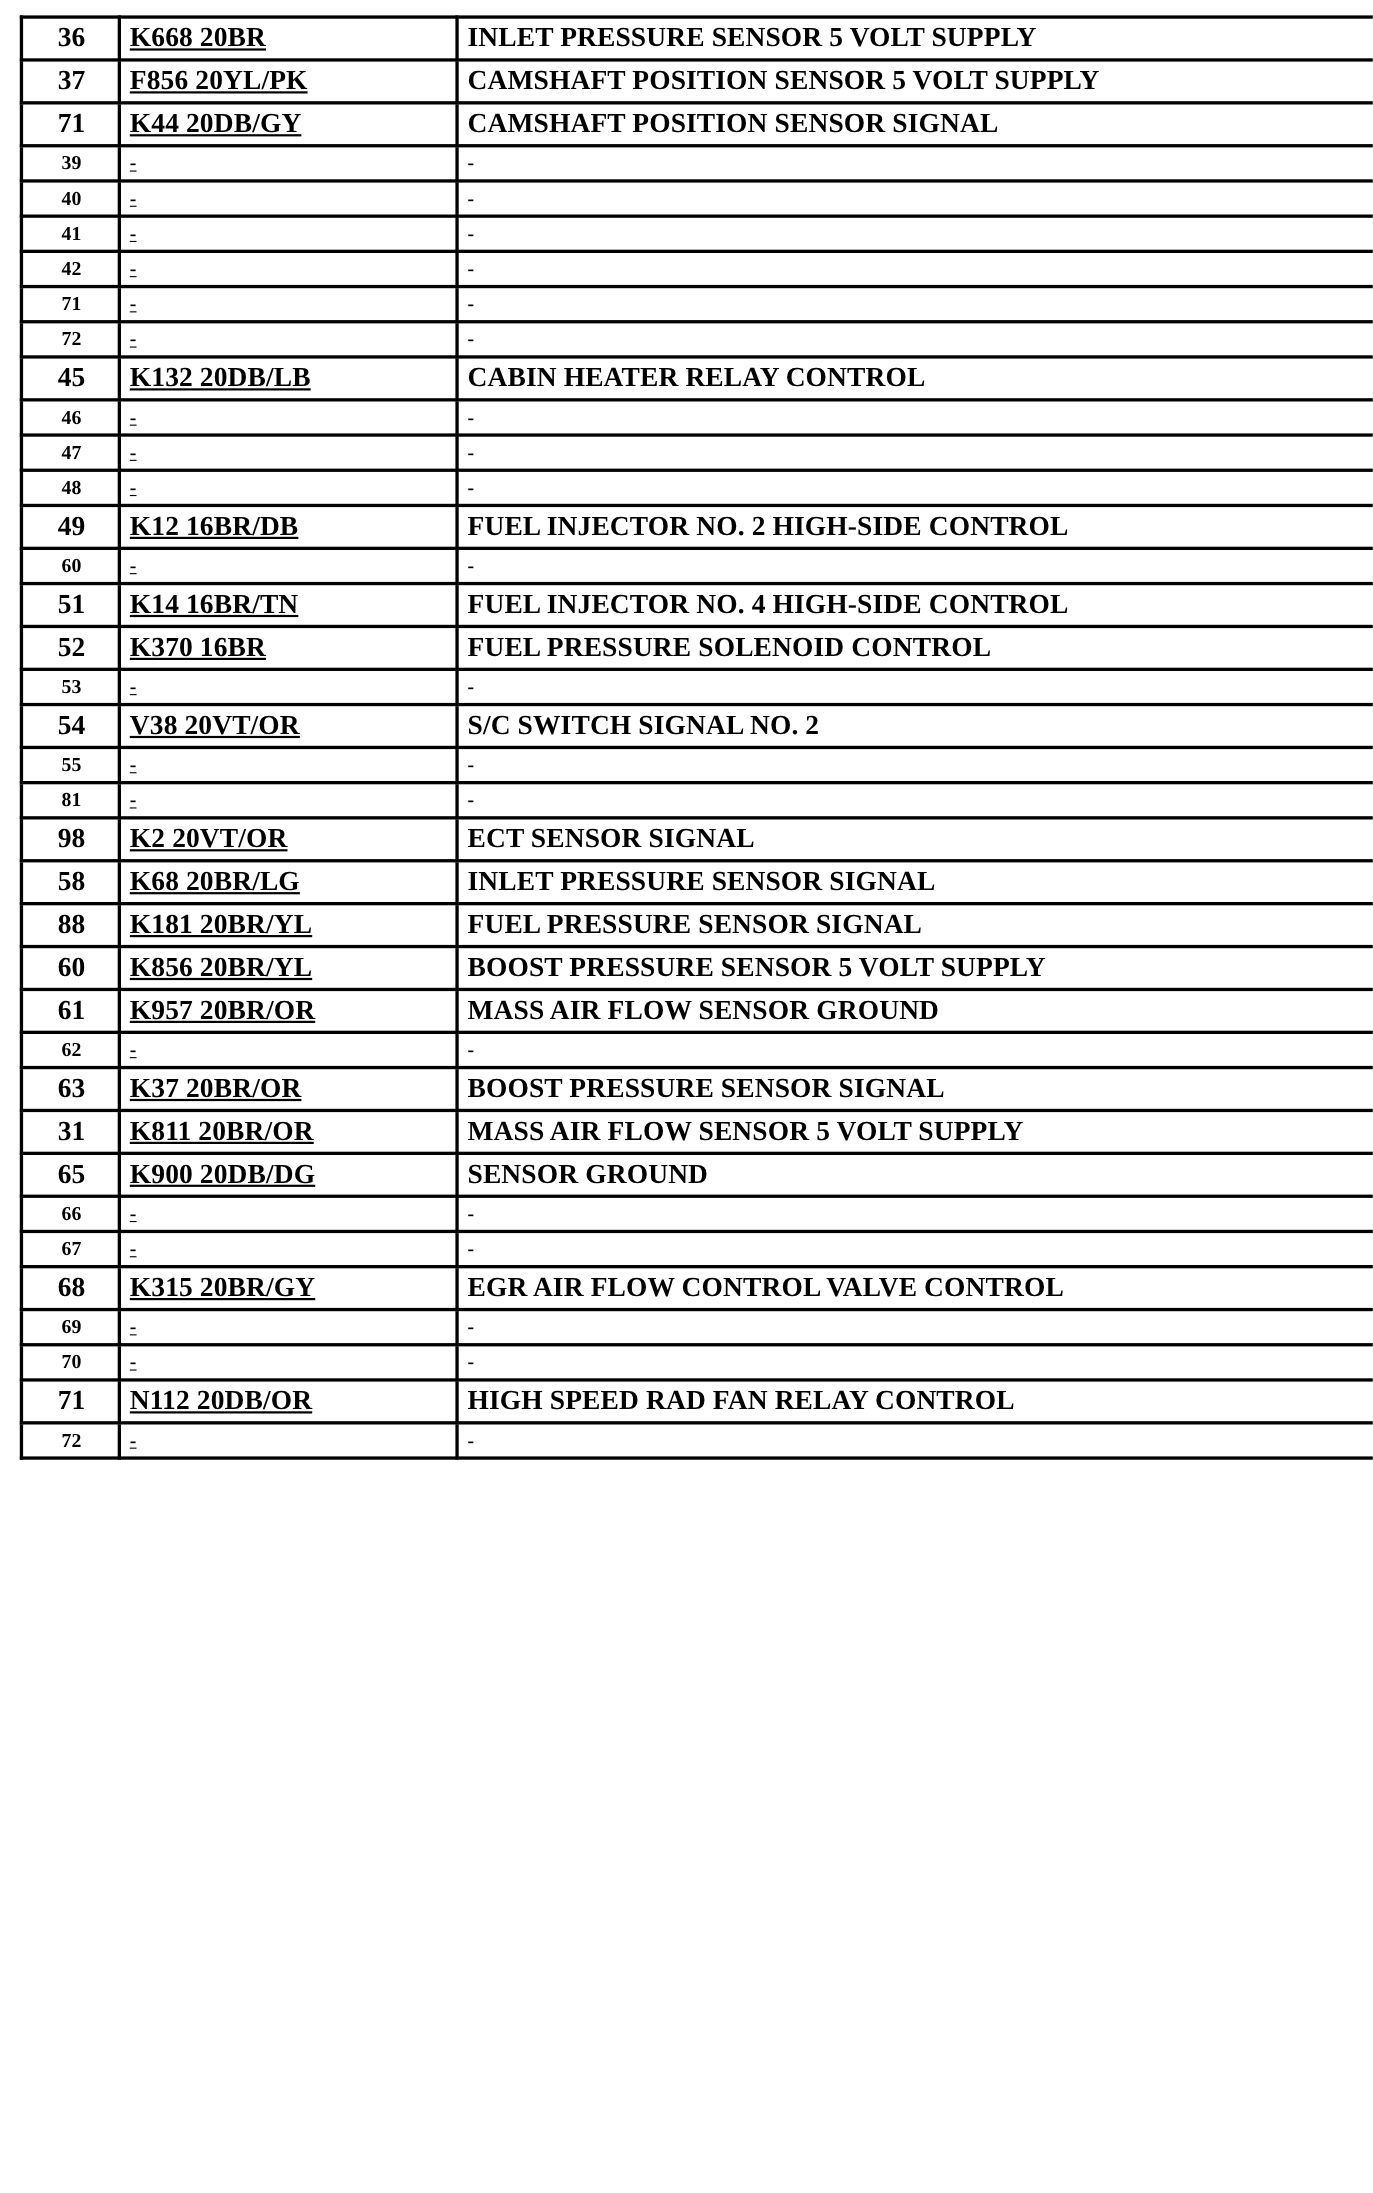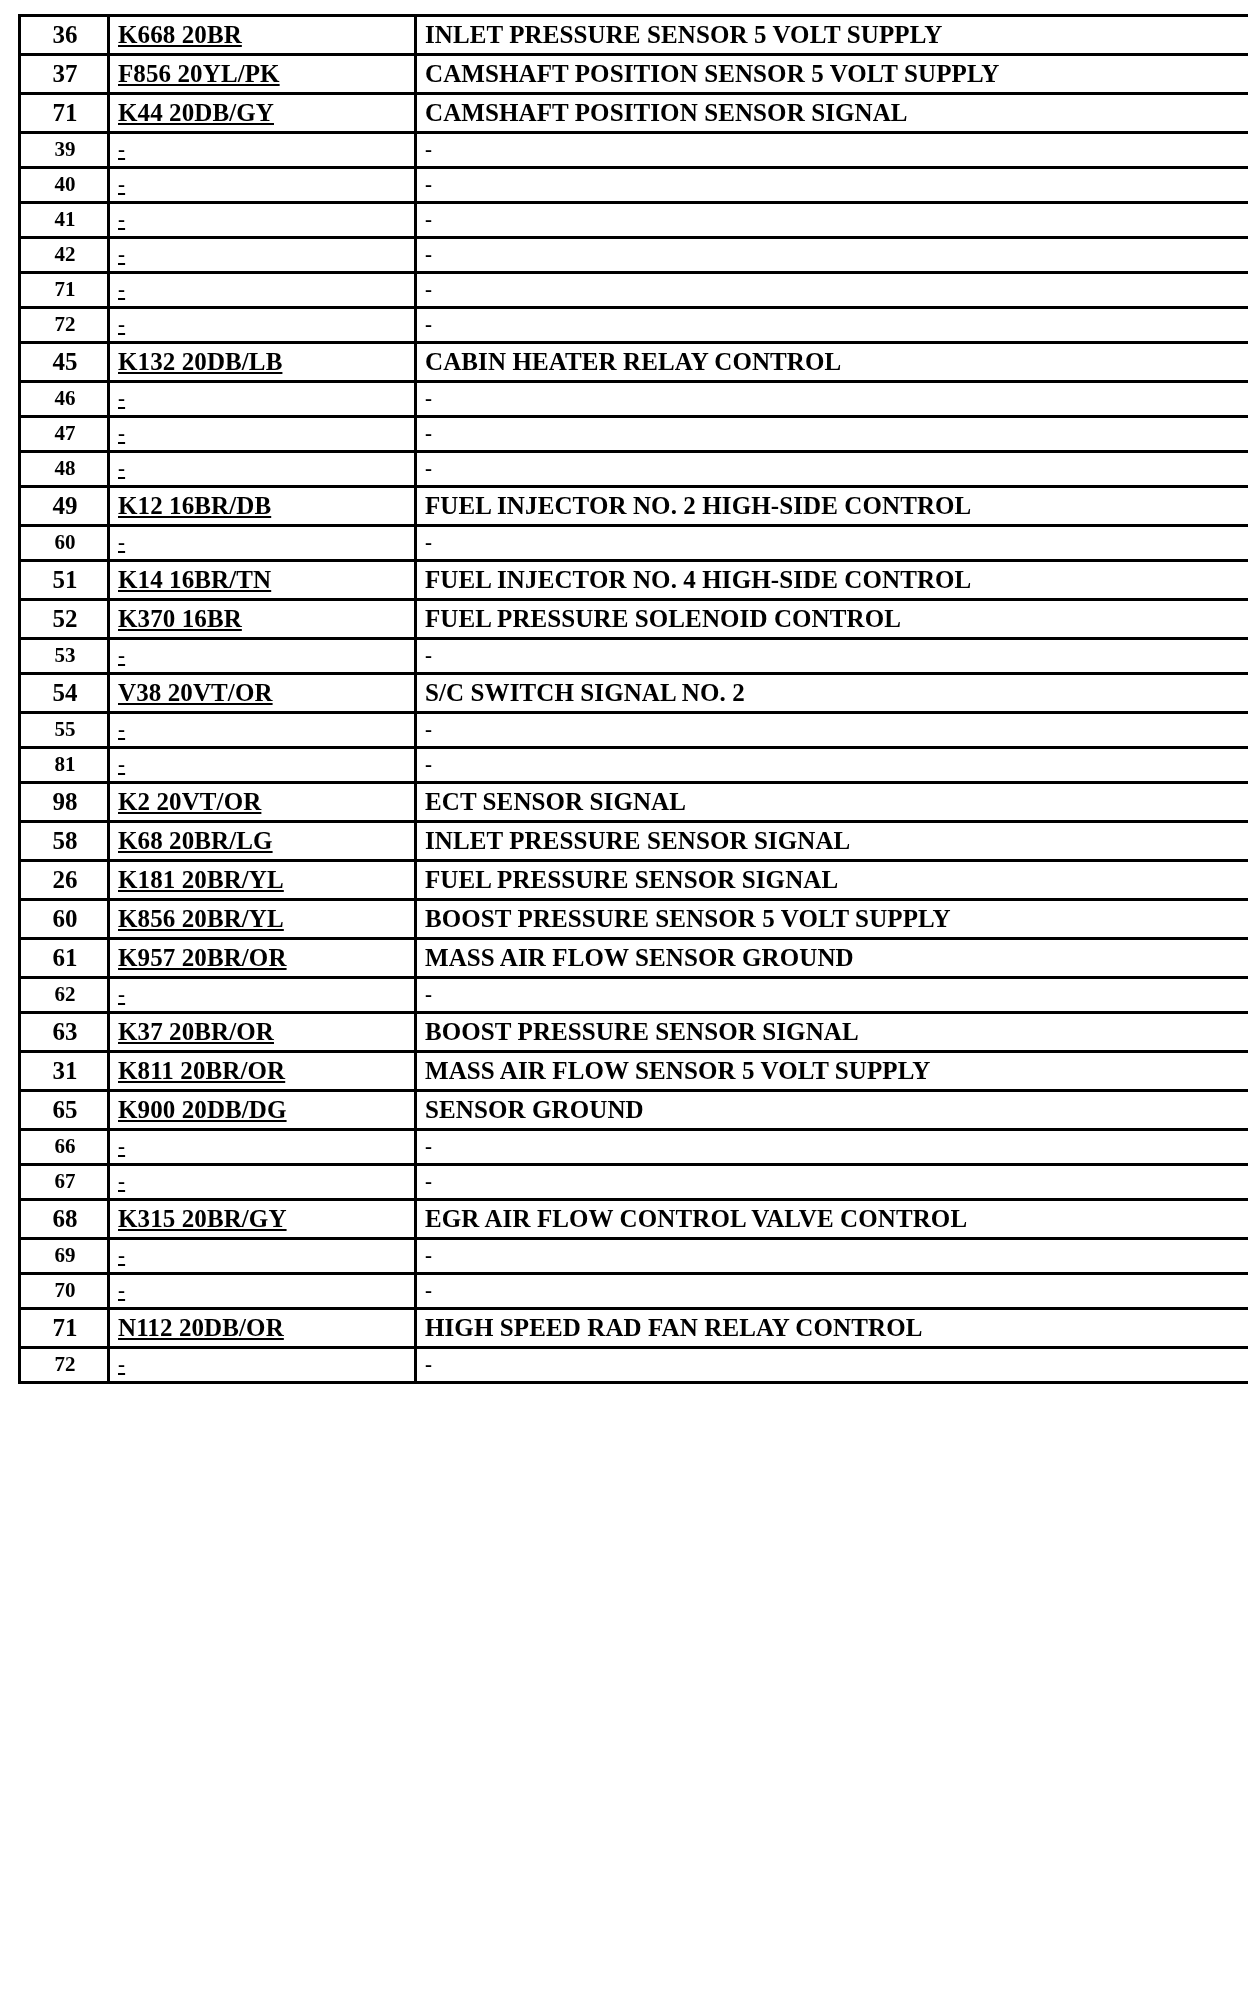--- a/index.html
+++ b/index.html
@@ -46,21 +46,21 @@
   }
   td.col-circuit {
     width: 290px;
     text-decoration: underline;
   }
   td.col-desc {
     width: 818px;
   }
   
   tr.empty td {
-    font-size: 21px;
+    font-size: 18px;
     margin-top: 12px;
   }
 </style>
 </head>
 <body>
 
 <div id="page">
   <table class="pinout">
     <tbody>
         <tr>
@@ -172,21 +172,21 @@
           <td class="col-pin">98</td>
           <td class="col-circuit">K2 20VT/OR</td>
           <td class="col-desc">ECT SENSOR SIGNAL</td>
         </tr>
         <tr>
           <td class="col-pin">58</td>
           <td class="col-circuit">K68 20BR/LG</td>
           <td class="col-desc">INLET PRESSURE SENSOR SIGNAL</td>
         </tr>
         <tr>
-          <td class="col-pin">26</td>
+          <td class="col-pin">88</td>
           <td class="col-circuit">K181 20BR/YL</td>
           <td class="col-desc">FUEL PRESSURE SENSOR SIGNAL</td>
         </tr>
         <tr>
           <td class="col-pin">60</td>
           <td class="col-circuit">K856 20BR/YL</td>
           <td class="col-desc">BOOST PRESSURE SENSOR 5 VOLT SUPPLY</td>
         </tr>
         <tr>
           <td class="col-pin">61</td>

